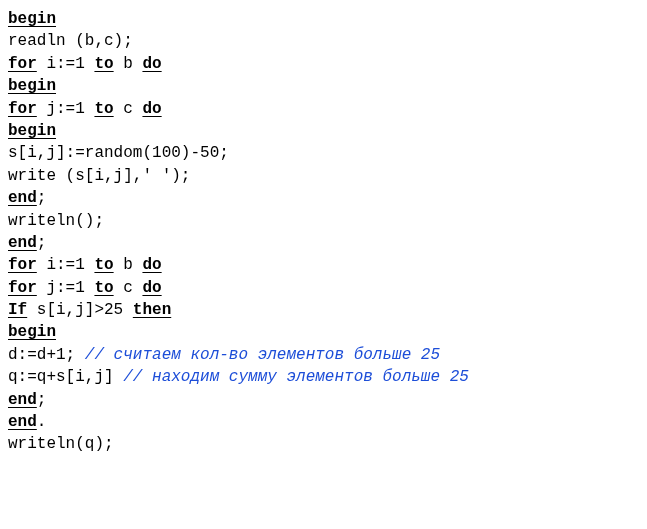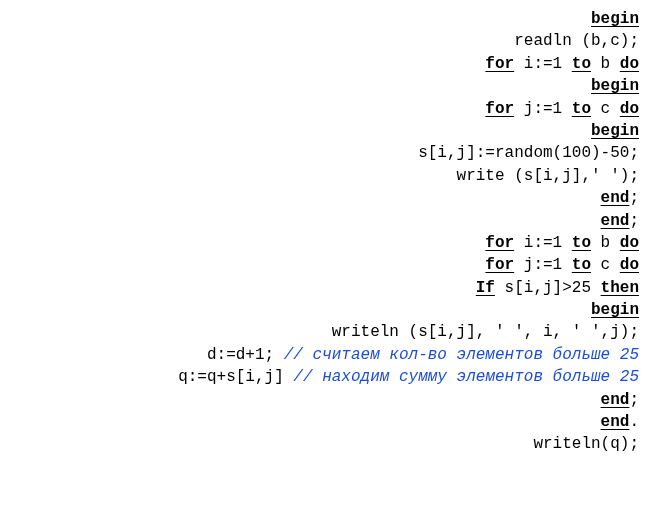--- a/index.html
+++ b/index.html
@@ -6,21 +6,20 @@
       font-family: 'Courier New', monospace;
       background: #ffffff;
       font-size: 16px;
       line-height: 1.4;
       margin: 0;
       padding: 8px;
       color: #000000;
     }
     .code-line {
       white-space: pre;
-      text-align: right;
     }
     .kw {
       color: #000000;
       font-weight: bold;
       text-decoration: underline;
       text-underline-offset: 3px;
     }
     .comment {
       color: #1d4ed8;
       font-style: italic;
@@ -32,24 +31,24 @@
 <div id="code-container">
     <div class="code-line"><span class="kw">begin</span></div>
     <div class="code-line"><span>readln (b,c);</span></div>
     <div class="code-line"><span class="kw">for</span><span> i:=1 </span><span class="kw">to</span><span> b </span><span class="kw">do</span></div>
     <div class="code-line"><span class="kw">begin</span></div>
     <div class="code-line"><span class="kw">for</span><span> j:=1 </span><span class="kw">to</span><span> c </span><span class="kw">do</span></div>
     <div class="code-line"><span class="kw">begin</span></div>
     <div class="code-line"><span>s[i,j]:=random(100)-50;</span></div>
     <div class="code-line"><span>write (s[i,j],' ');</span></div>
     <div class="code-line"><span class="kw">end</span><span>;</span></div>
+    <div class="code-line"><span>writeln();</span></div>
     <div class="code-line"><span class="kw">end</span><span>;</span></div>
     <div class="code-line"><span class="kw">for</span><span> i:=1 </span><span class="kw">to</span><span> b </span><span class="kw">do</span></div>
     <div class="code-line"><span class="kw">for</span><span> j:=1 </span><span class="kw">to</span><span> c </span><span class="kw">do</span></div>
     <div class="code-line"><span class="kw">If</span><span> s[i,j]&gt;25 </span><span class="kw">then</span></div>
     <div class="code-line"><span class="kw">begin</span></div>
-    <div class="code-line"><span>writeln (s[i,j], ' ', i, ' ',j);</span></div>
     <div class="code-line"><span>d:=d+1; </span><span class="comment">// считаем кол-во элементов больше 25</span></div>
     <div class="code-line"><span>q:=q+s[i,j] </span><span class="comment">// находим сумму элементов больше 25</span></div>
     <div class="code-line"><span class="kw">end</span><span>;</span></div>
     <div class="code-line"><span class="kw">end</span><span>.</span></div>
     <div class="code-line"><span>writeln(q);</span></div>
   </div>
 
 </body></html>

